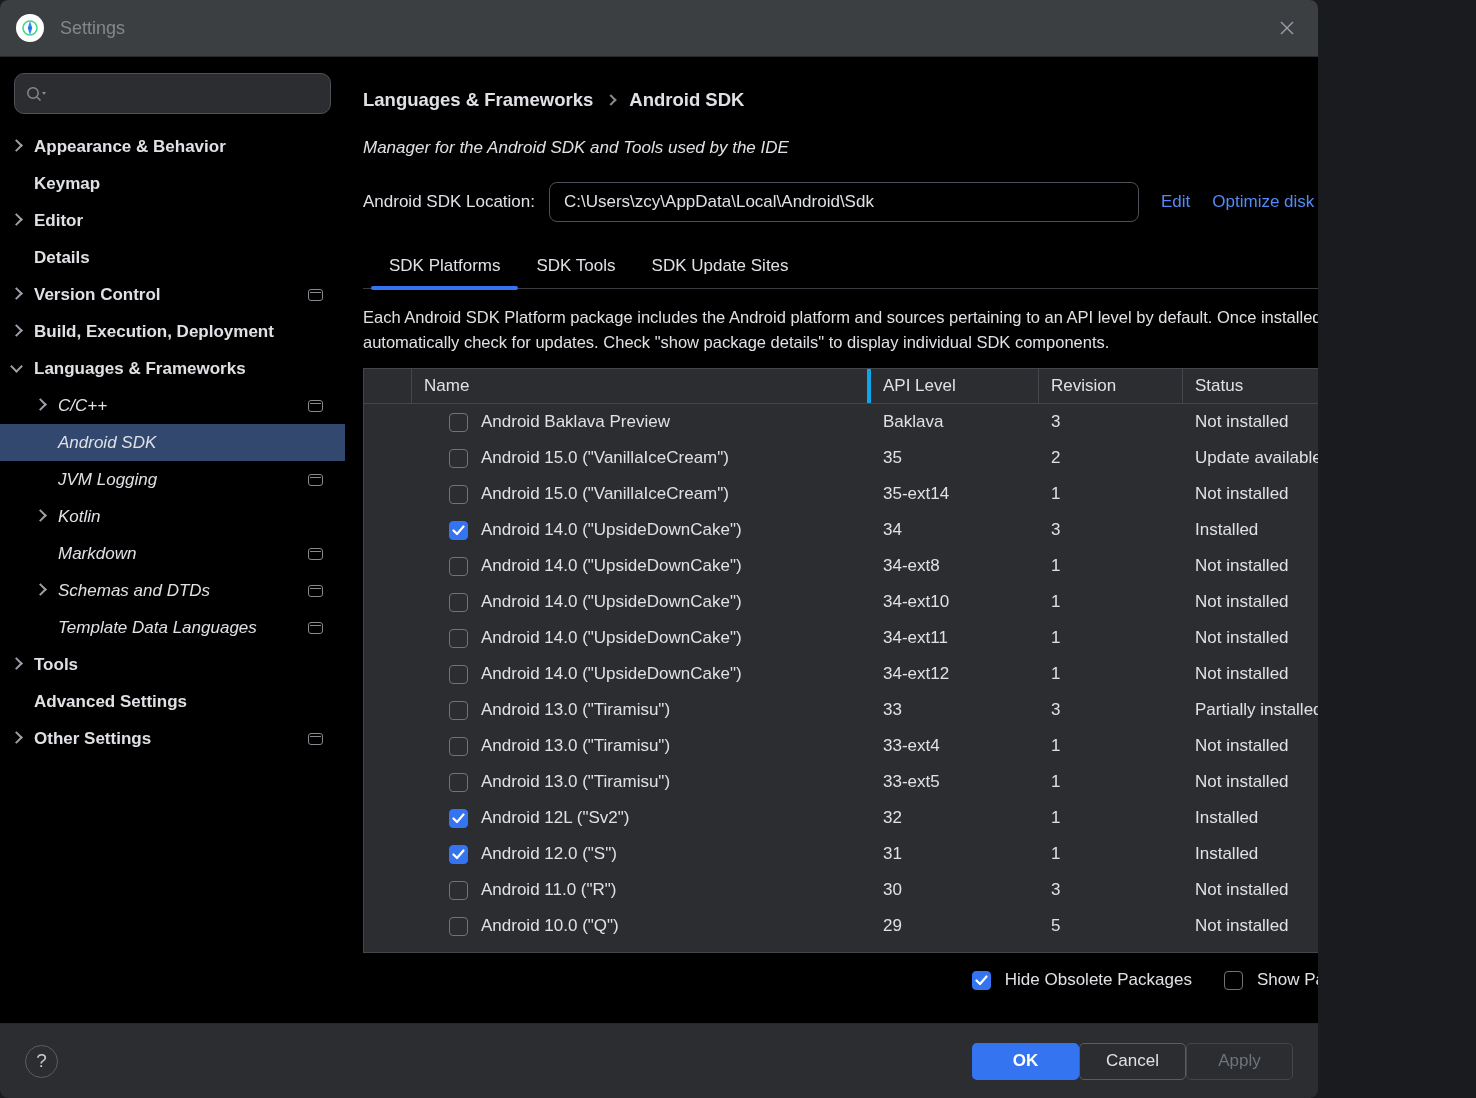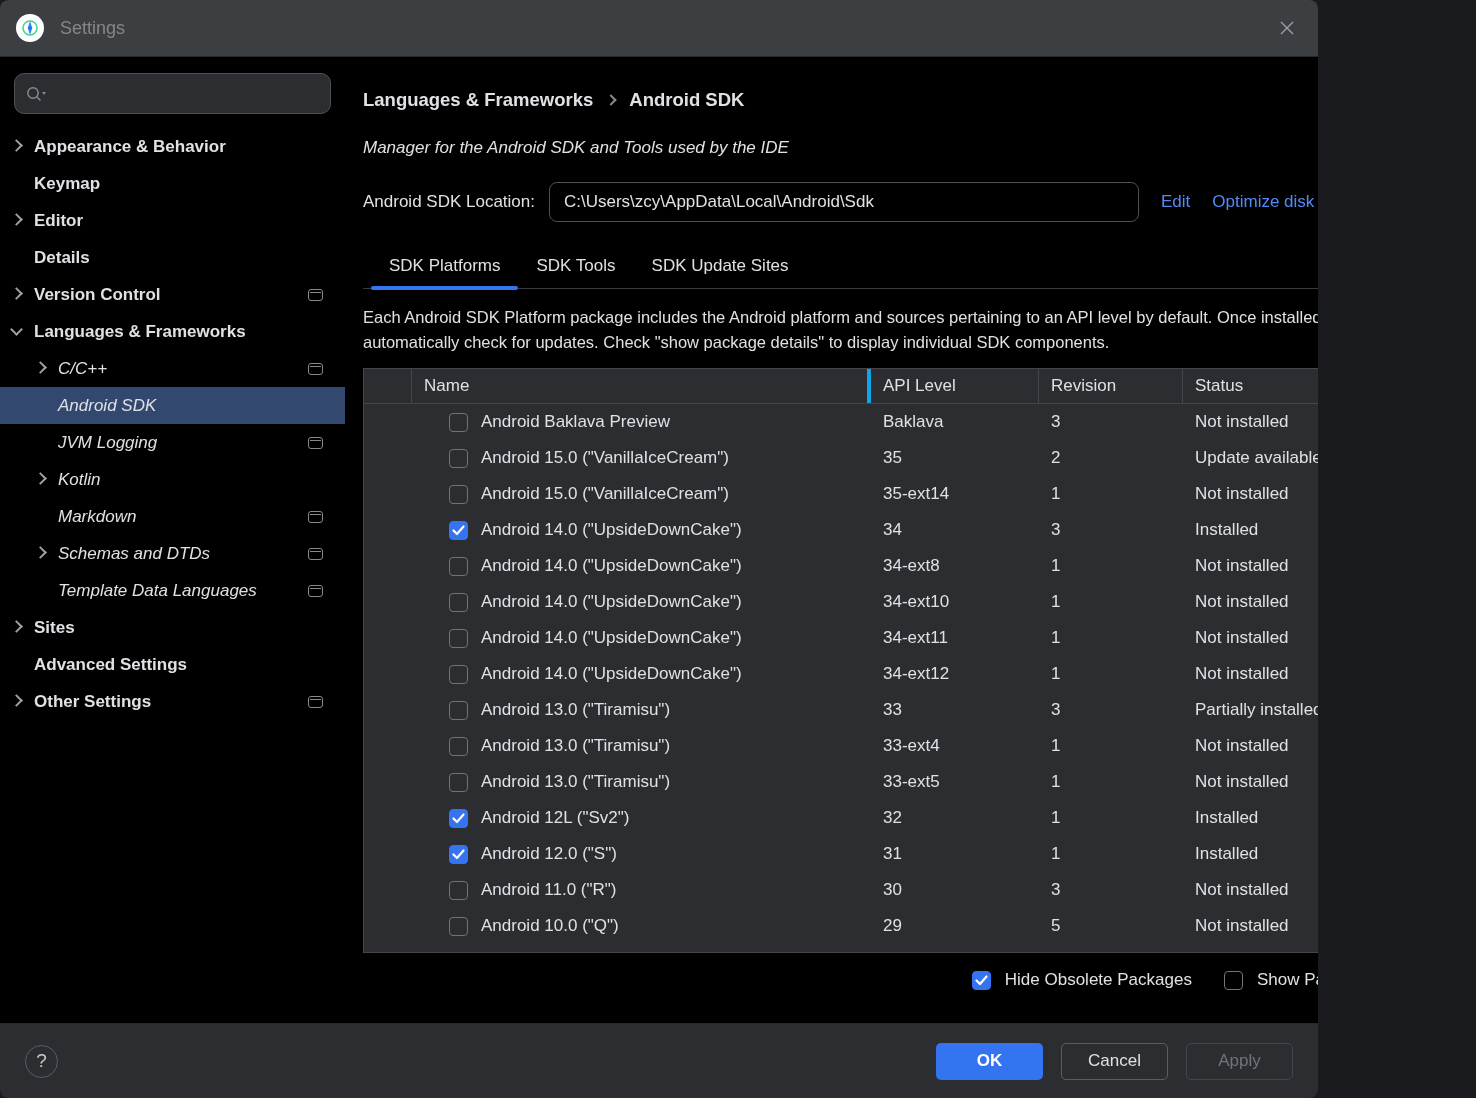--- a/index.html
+++ b/index.html
@@ -74,21 +74,21 @@
   .vscroll{position:absolute;top:4px;right:1px;width:13px;height:220px;background:#54575C;border-radius:0px;}
   
   .opts-row{width:1064px;display:flex;justify-content:flex-end;align-items:center;margin-top:17px;gap:14px;}
   .opt{display:flex;align-items:center;gap:14px;}
   .opt + .opt{margin-left:18px;}
   
   .bottombar{position:absolute;left:0;right:0;bottom:0;height:75px;display:flex;align-items:center;
     padding:0 25px;border-top:1px solid #26282B;background:#2B2D30;}
   .help-circle{width:33px;height:33px;border-radius:50%;border:1.5px solid #5A5D63;color:#C9CBCF;
     display:flex;align-items:center;justify-content:center;font-size:19px;}
-  .btns{margin-left:auto;display:flex;gap:18px;}
+  .btns{margin-left:auto;display:flex;}
   .btn{min-width:107px;height:37px;border-radius:5px;display:flex;align-items:center;justify-content:center;
     font-size:17px;border:1px solid transparent;cursor:pointer;background:transparent;color:#DFE1E5;}
   .btn.primary{background:#3574F0;color:#fff;font-weight:700;}
   .btn.secondary{border-color:#5A5D63;}
   .btn.disabled{border-color:#43464B;color:#6F737A;cursor:default;}
 </style>
 </head>
 <body>
 
 <div class="window">
@@ -139,20 +139,25 @@
           <div class="nav-item">
             <span class="chevron"></span>
             <span class="label">Details</span>
 
           </div>
           <div class="nav-item chev-right has-proj">
             <span class="chevron"></span>
             <span class="label">Version Control</span>
             <span class="proj-icon"></span>
           </div>
+          <div class="nav-item chev-right">
+            <span class="chevron"></span>
+            <span class="label">Build, Execution, Deployment</span>
+
+          </div>
           <div class="nav-item chev-down">
             <span class="chevron"></span>
             <span class="label">Languages &amp; Frameworks</span>
 
           </div>
           <div class="nav-item sub chev-right has-proj">
             <span class="chevron"></span>
             <span class="label">C/C++</span>
             <span class="proj-icon"></span>
           </div>
@@ -181,21 +186,21 @@
             <span class="label">Schemas and DTDs</span>
             <span class="proj-icon"></span>
           </div>
           <div class="nav-item sub has-proj">
             <span class="chevron"></span>
             <span class="label">Template Data Languages</span>
             <span class="proj-icon"></span>
           </div>
           <div class="nav-item chev-right">
             <span class="chevron"></span>
-            <span class="label">Sites</span>
+            <span class="label">Tools</span>
 
           </div>
           <div class="nav-item">
             <span class="chevron"></span>
             <span class="label">Advanced Settings</span>
 
           </div>
           <div class="nav-item chev-right has-proj">
             <span class="chevron"></span>
             <span class="label">Other Settings</span>

